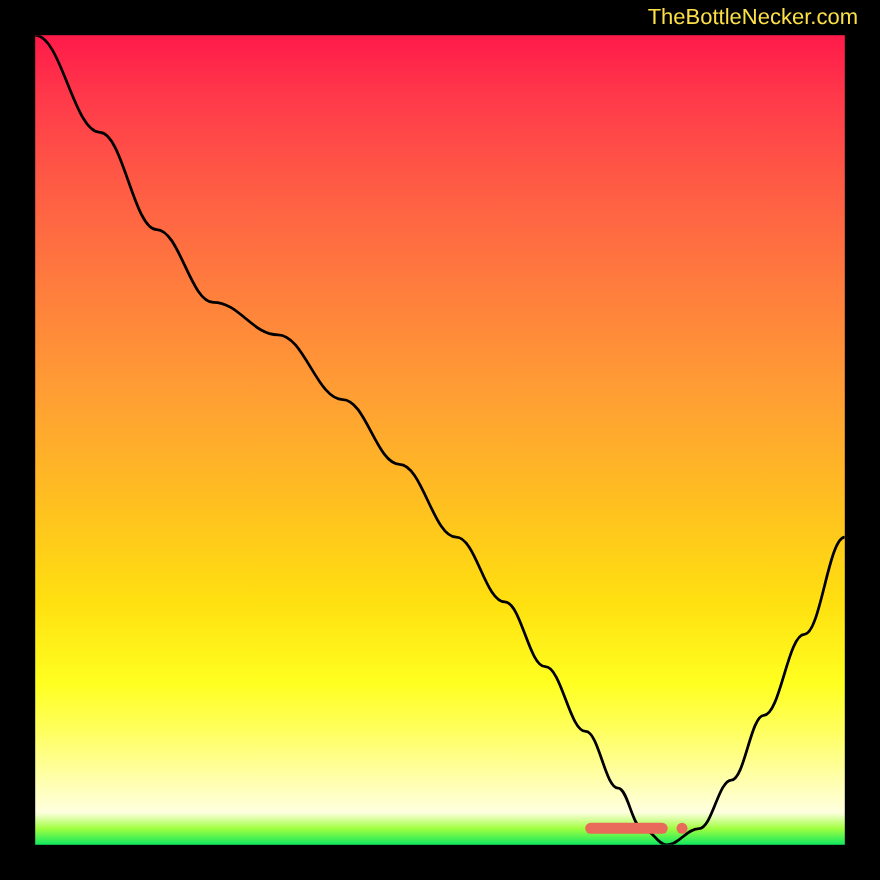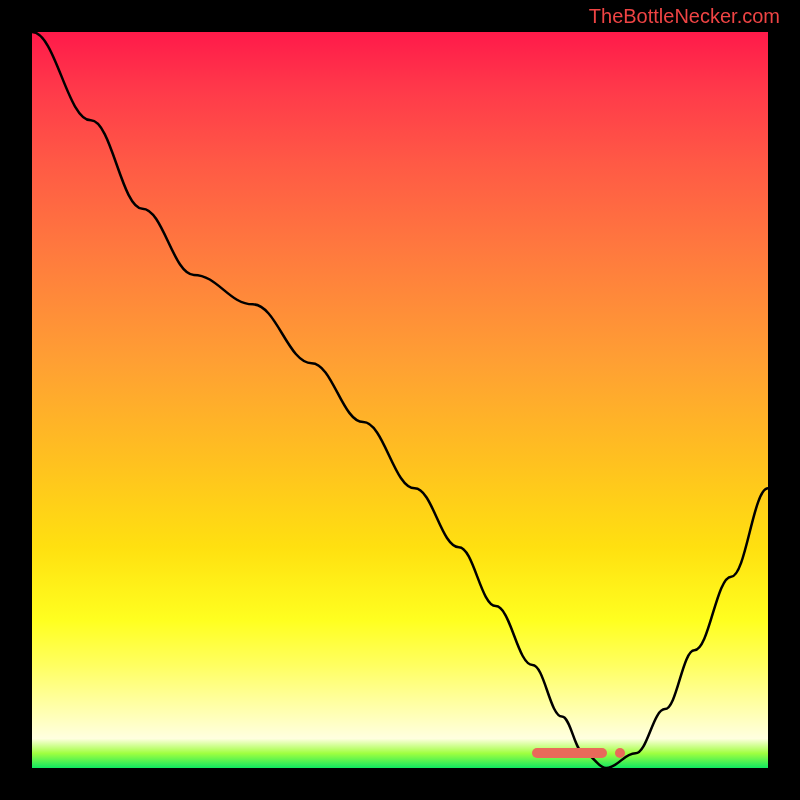--- a/index.html
+++ b/index.html
@@ -8,21 +8,21 @@
     width: 800px;
     height: 800px;
     background: #000;
     position: relative;
     font-family: Arial, sans-serif;
   }
   .watermark {
     position: absolute;
     top: 5px;
     right: 20px;
-    color: #ef4444;
+    color: #fde047;
     font-size: 20px;
     font-weight: normal;
     z-index: 10;
   }
   .chart-container {
     position: absolute;
     top: 32px;
     left: 32px;
     width: 736px;
     height: 736px;

